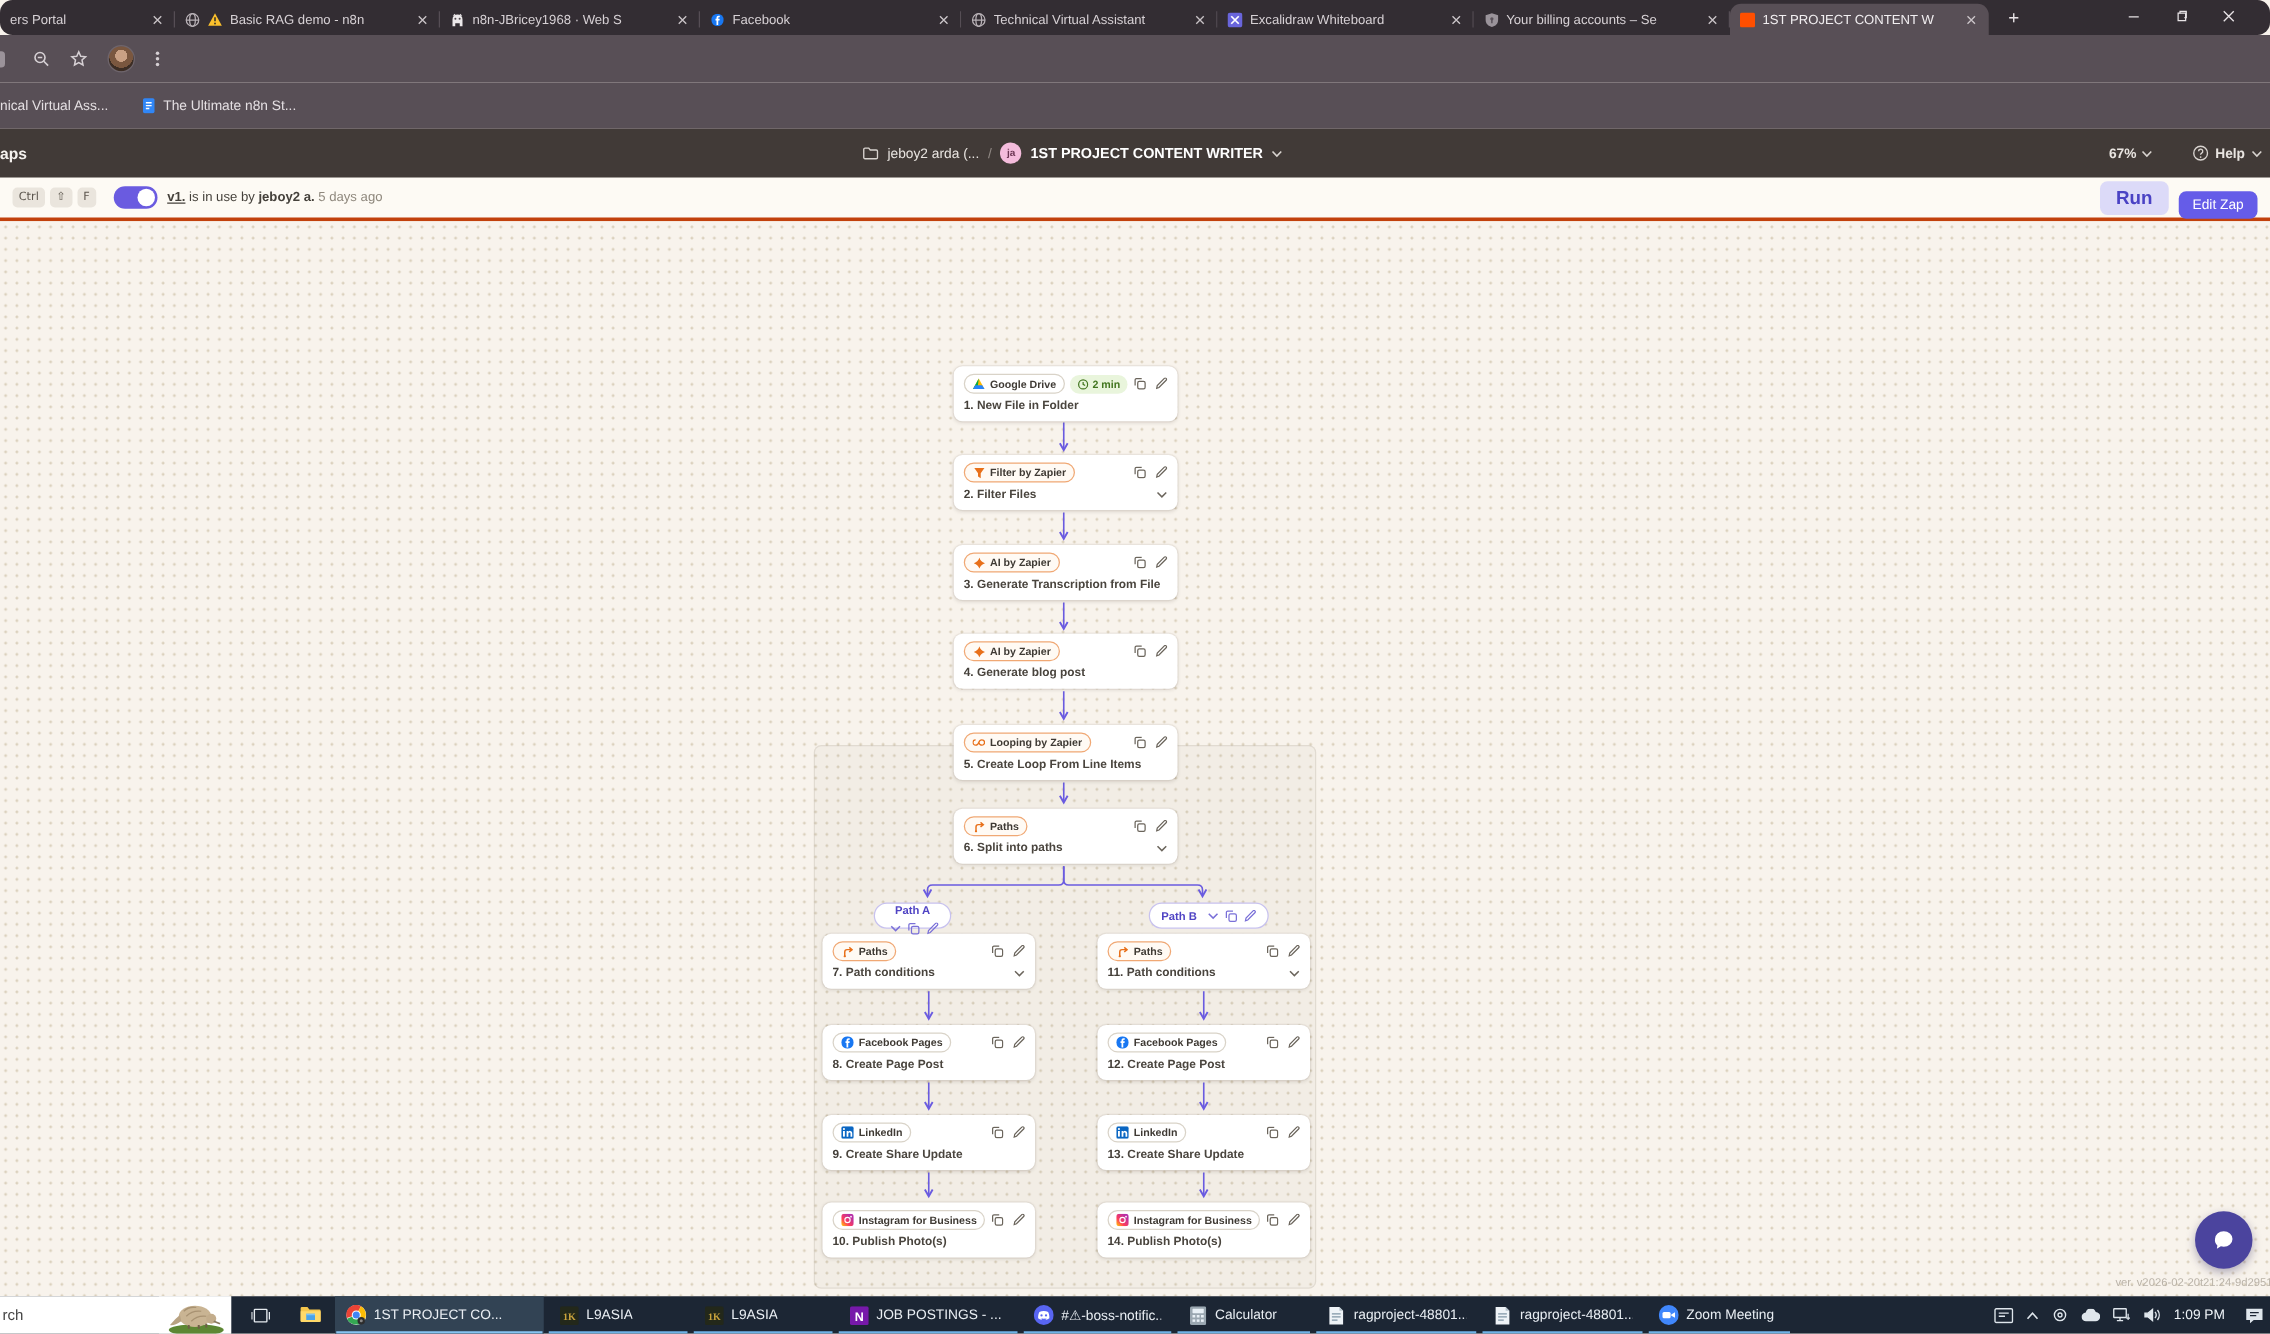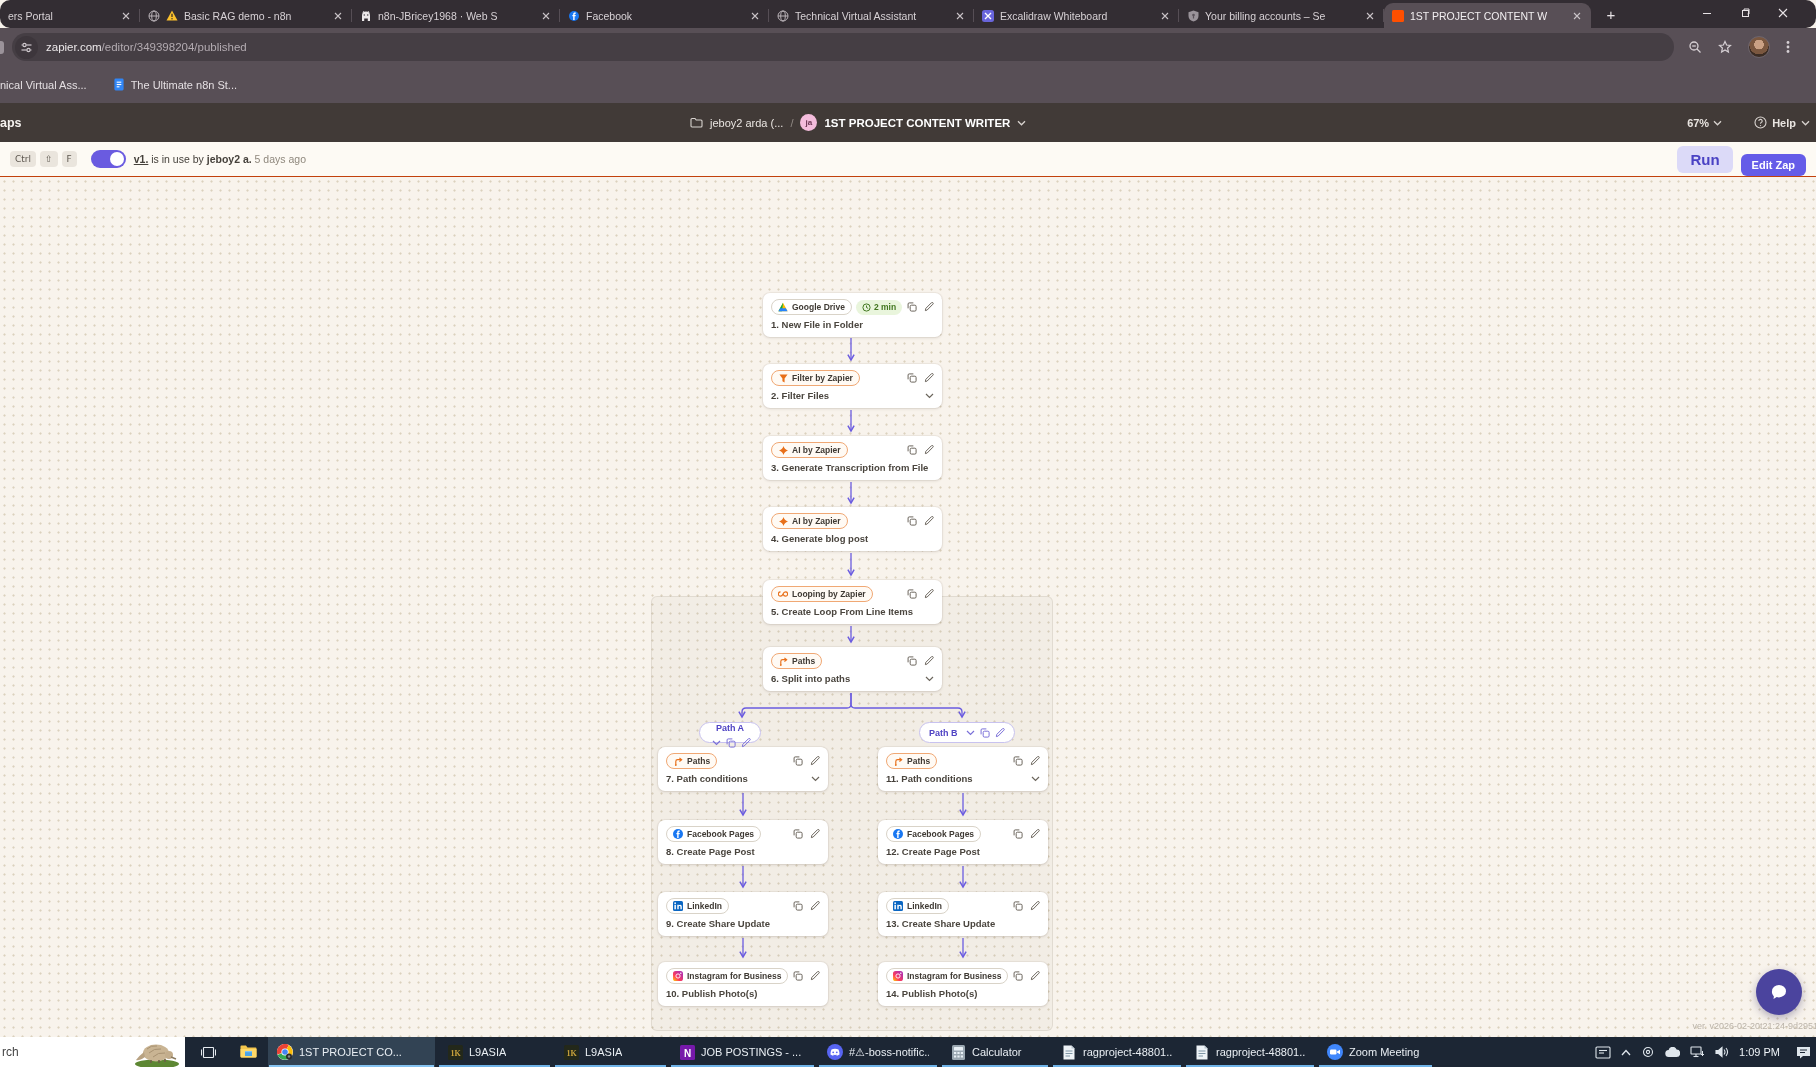--- a/index.html
+++ b/index.html
@@ -31,31 +31,31 @@
 .zheader{height:39px;background:#413a37;display:flex;align-items:center;position:relative;flex:none;color:#e9e5e1;}
 .zh-left{font-size:12.5px;font-weight:bold;color:#f4f1ee;margin-left:0;}
 .breadcrumb{position:absolute;left:690px;display:flex;align-items:center;gap:7px;font-size:11px;}
 .bc-avatar{width:17px;height:17px;border-radius:50%;background:#f4bcdc;color:#6b3553;font-size:8px;font-weight:bold;display:flex;align-items:center;justify-content:center;}
 .bc-title{font-size:11.5px;font-weight:bold;color:#fff;}
 .bc-sep{color:#928b86;}
 .zh-right{position:absolute;right:6px;display:flex;align-items:center;gap:6px;font-size:11px;font-weight:bold;}
 .zh-zoom{display:flex;align-items:center;gap:4px;margin-right:26px;}
 .zh-help{display:flex;align-items:center;gap:5px;}
 
-.ztoolbar{height:35px;background:#fdfaf4;border-bottom:1px solid #c2410c;display:flex;align-items:center;padding:0 10px;flex:none;}
+.ztoolbar{height:35px;background:#fdfaf4;border-bottom:3px solid #c2410c;display:flex;align-items:center;padding:0 10px;flex:none;}
 .keycap{background:#eae5dd;border-radius:4px;font-family:"DejaVu Sans",sans-serif;font-size:9px;color:#5c564e;padding:3px 5px;margin-right:4px;min-width:11px;text-align:center;}
 .toggle{width:35px;height:18px;background:#6a5be0;border-radius:10px;position:relative;margin:0 8px 0 10px;flex:none;}
 .toggle .knob{position:absolute;right:2px;top:2px;width:14px;height:14px;background:#fff;border-radius:50%;}
 .vtext{font-size:10.5px;color:#45413b;}
 .vtext .vlink{text-decoration:underline;font-weight:bold;}
 .vtext b{font-weight:bold;}
 .vtext .age{color:#8f887d;}
 .zt-right{margin-left:auto;display:flex;align-items:center;gap:8px;}
 .btn-run{background:#dcdaf8;color:#4a42c4;font-size:15px;font-weight:bold;padding:5px 13px;border-radius:6px;}
-.btn-edit{background:#655ce8;color:#fff;font-size:11px;font-weight:bold;padding:5px 11px;border-radius:6px;margin-top:12px;}
+.btn-edit{background:#655ce8;color:#fff;font-size:11px;font-weight:normal;padding:5px 11px;border-radius:6px;margin-top:12px;}
 
 .canvas{position:relative;height:860px;flex:none;background-color:#f8f3ec;background-image:radial-gradient(circle,#dbd1bd 0.7px,rgba(219,209,189,0) 1.5px);background-size:9px 9px;overflow:hidden;}
 .groupbox{position:absolute;left:651px;top:419px;width:402px;height:435px;background:rgba(120,105,85,0.045);border:1px solid rgba(120,105,85,0.14);border-radius:6px;}
 .node{position:absolute;background:#fff;border-radius:7px;box-shadow:0 1px 3px rgba(70,58,45,.14),0 0 0 1px rgba(70,58,45,.05);padding:6px 8px 7px 8px;}
 .nrow1{display:flex;align-items:center;gap:4px;}
 .pill{display:inline-flex;align-items:center;gap:4px;border:1px solid #d9d3c8;border-radius:9px;padding:2px 6px;font-size:8.5px;font-weight:bold;color:#3f3a34;background:#fff;white-space:nowrap;}
 .pill.orange{border-color:#f0a874;background:#fffaf4;}
 .badge{display:inline-flex;align-items:center;gap:3px;background:#e9f5dc;border-radius:9px;padding:2.5px 6px;font-size:8.5px;font-weight:bold;color:#42761f;white-space:nowrap;}
 .nacts{margin-left:auto;display:flex;gap:7px;align-items:center;color:#6b655c;}
 .nrow2{margin-top:4px;font-size:9.5px;color:#45403a;display:flex;align-items:center;font-weight:bold;}
@@ -226,33 +226,20 @@
     <div class="wc">
         <svg width="10" height="10" viewBox="0 0 10 10">
           <path d="M1,1 L9,9 M9,1 L1,9" stroke="#e8e3e6" stroke-width="1.1"></path>
         </svg>
       </div>
   </div>
 </div>
 
 <div class="urlrow">
   <div class="edge-sliver"></div>
-  <div class="urlpill">
-    <span class="siteinfo-circle">
-        <svg width="13" height="13" viewBox="0 0 13 13" fill="none" stroke="#cfc8cd" stroke-width="1.2">
-          <circle cx="4.5" cy="4" r="1.6"></circle>
-          <line x1="6.3" y1="4" x2="11.5" y2="4"></line>
-          <line x1="1.5" y1="4" x2="2.7" y2="4"></line>
-          <circle cx="8.5" cy="9" r="1.6"></circle>
-          <line x1="1.5" y1="9" x2="6.7" y2="9"></line>
-          <line x1="10.3" y1="9" x2="11.5" y2="9"></line>
-        </svg>
-      </span>
-    <span class="urltext"><span class="host">zapier.com</span><span>/editor/349398204/published</span></span>
-  </div>
   <div class="urlicons">
     <span>
         <svg width="14" height="14" viewBox="0 0 14 14" fill="none" stroke="#d6d0d4" stroke-width="1.3">
           <circle cx="6" cy="6" r="4"></circle>
           <line x1="9" y1="9" x2="12.5" y2="12.5"></line>
           <line x1="4.2" y1="6" x2="7.8" y2="6"></line>
         </svg>
       </span>
     <span>
         <svg width="14" height="14" viewBox="0 0 14 14" fill="none" stroke="#d6d0d4" stroke-width="1.2">

